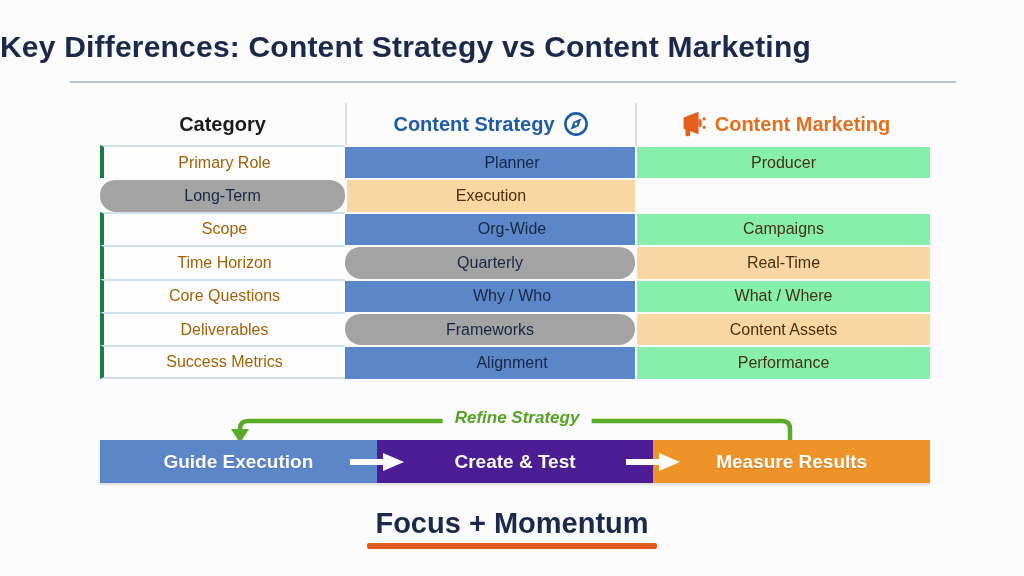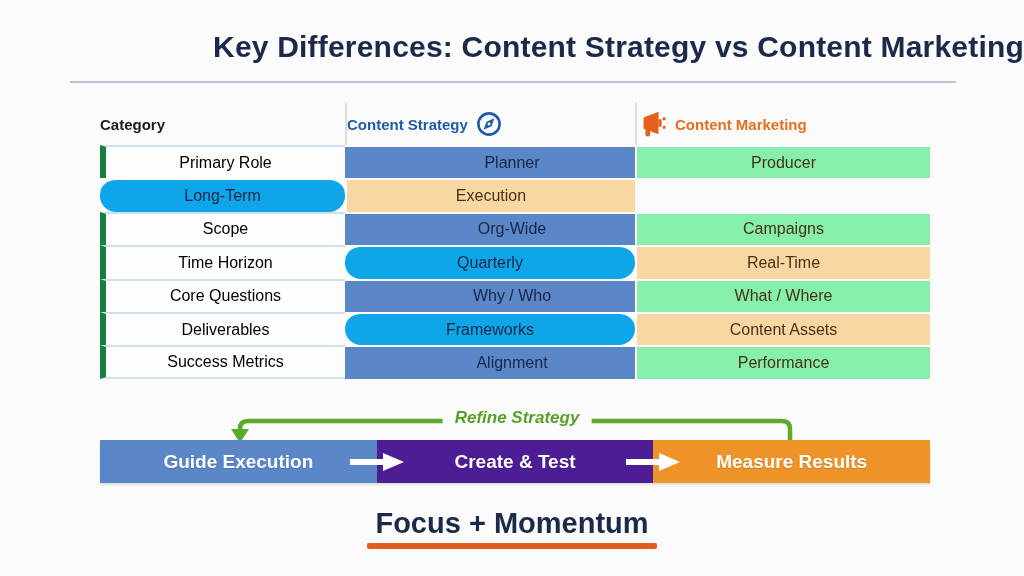--- a/index.html
+++ b/index.html
@@ -14,21 +14,21 @@
     overflow: hidden;
     margin: 0 auto;
   }
 
   
   .title {
     position: absolute;
     top: 30px;
     left: 0;
     width: 100%;
-    text-align: right;
+    text-align: left;
     font-size: 30px;
     font-weight: bold;
     letter-spacing: 0.2px;
     color: #1b2a4a;
   }
   .title-rule {
     position: absolute;
     top: 81px;
     left: 70px;
     width: 886px;
@@ -44,51 +44,51 @@
     width: 830px;
   }
   .t-row {
     display: grid;
     grid-template-columns: 245px 290px 295px;
   }
   .t-head { height: 42px; }
   .t-head .cell {
     display: flex;
     align-items: center;
-    justify-content: flex-start;
-    font-size: 15px;
+    justify-content: center;
+    font-size: 20px;
     font-weight: bold;
   }
   .h-category { color: #1c1c1c; }
   .h-strategy { color: #1e5ca6; border-left: 2px solid #d9dee5; }
   .h-marketing { color: #e2701e; border-left: 2px solid #d9dee5; }
   .h-icon { display: inline-flex; }
   .h-strategy .h-icon { margin-left: 8px; }
   .h-marketing .h-icon { margin-right: 8px; }
 
   .t-body .t-row { height: 33.4px; }
   .t-body .cell {
     display: flex;
     align-items: center;
     justify-content: center;
     font-size: 16px;
   }
   .c-category {
-    color: #000000;
+    color: #a16207;
     font-size: 17px;
     background: #fdfdfd;
     border-top: 2px solid #cfe0ee;
-    border-left: 6px solid #15803d;
+    border-left: 4px solid #15803d;
   }
   .t-body .t-row:last-child .c-category { border-bottom: 2px solid #cfe0ee; }
   .c-strategy { color: #1a2744; border-top: 2px solid #fbfbfb; }
   .c-marketing { color: #463213; border-top: 2px solid #fbfbfb; border-left: 2px solid #fbfbfb; }
   .t-row.dark .c-strategy { background: #5b86c8; padding-left: 44px; }
   .t-row.dark .c-marketing { background: #86efac; }
-  .t-row.light .c-strategy { background: #0ea5e9; border-radius: 16px; }
+  .t-row.light .c-strategy { background: #a3a3a3; border-radius: 16px; }
   .t-row.light .c-marketing { background: #f9d7a2; }
 
   
   .loop-svg { position: absolute; top: 398px; left: 100px; }
   .loop-label {
     position: absolute;
     top: 408px;
     left: 517px;
     transform: translateX(-50%);
     background: #fbfbfb;

